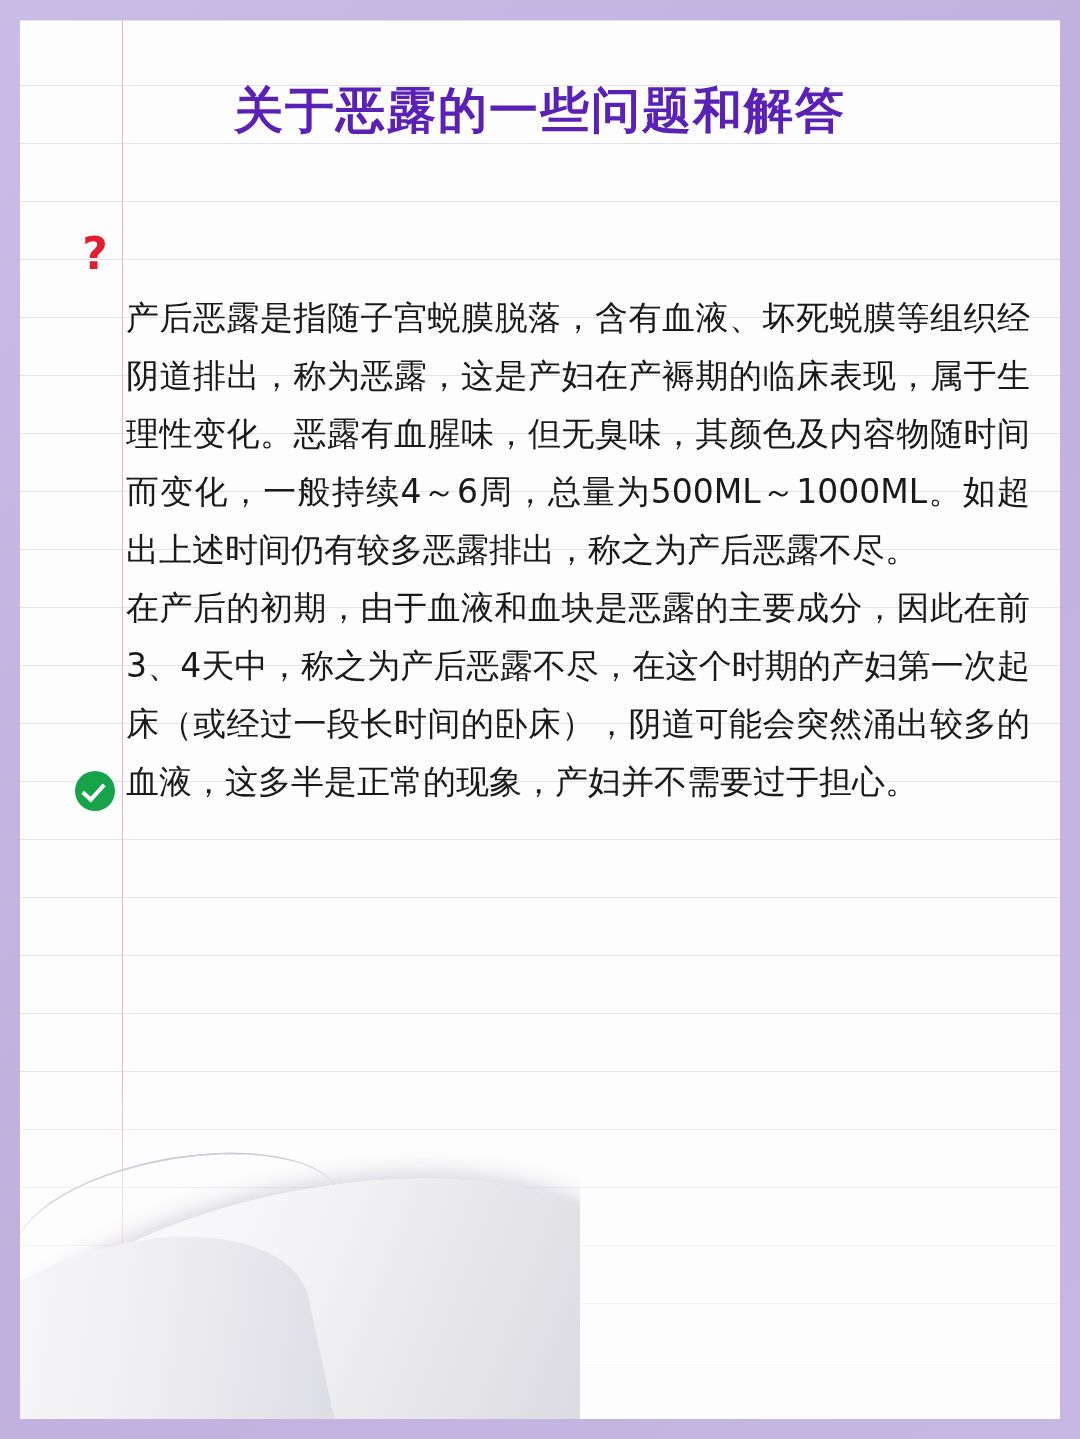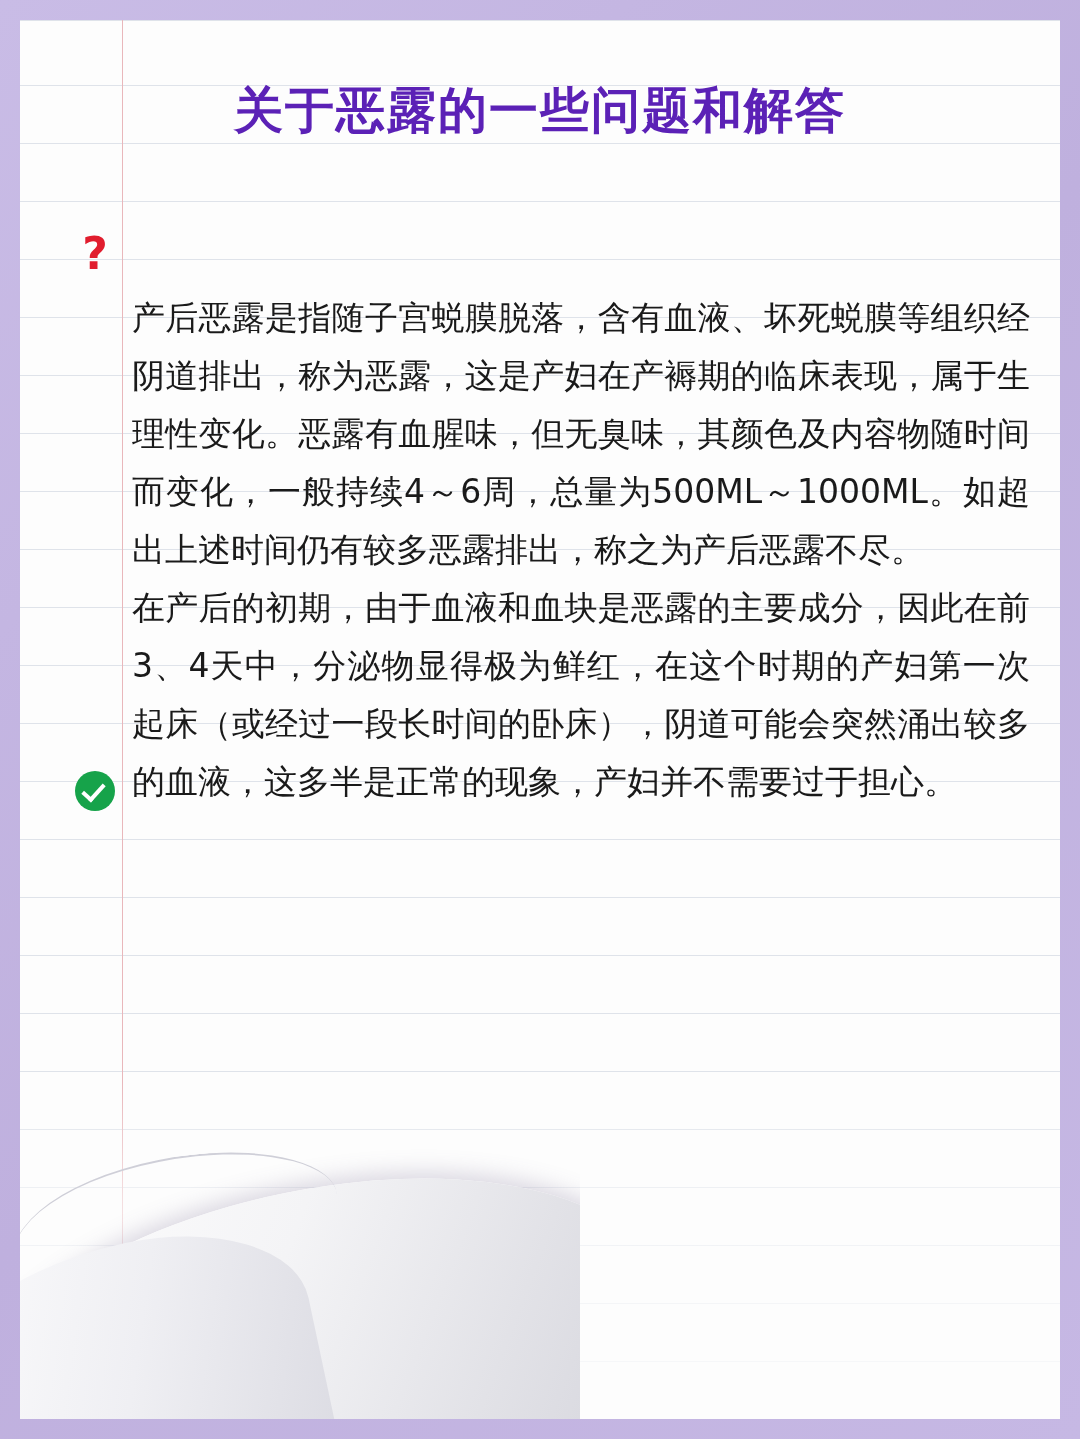--- a/index.html
+++ b/index.html
@@ -109,21 +109,20 @@
     font-size: 35px;
     font-weight: bold;
     color: #111;
     line-height: 58px;
     font-family: "DejaVu Sans", "Liberation Sans", sans-serif;
   }
 
   .a-row {
     display: flex;
     align-items: flex-end;
-    gap: 6px;
   }
 
   .a-mark {
     flex: 0 0 62px;
     width: 62px;
     margin-left: -66px;
     display: flex;
     align-items: flex-start;
     justify-content: center;
     padding-top: 14px;
@@ -232,21 +231,21 @@
         <div class="q-row">
           <div class="q-mark">?</div>
         </div>
 
         <div class="a-row">
           <div class="a-mark">
             <span class="check-badge"></span>
           </div>
           <div class="a-body">
             <p class="para">产后恶露是指随子宫蜕膜脱落，含有血液、坏死蜕膜等组织经阴道排出，称为恶露，这是产妇在产褥期的临床表现，属于生理性变化。恶露有血腥味，但无臭味，其颜色及内容物随时间而变化，一般持续4～6周，总量为500ML～1000ML。如超出上述时间仍有较多恶露排出，称之为产后恶露不尽。</p>
-            <p class="para">在产后的初期，由于血液和血块是恶露的主要成分，因此在前3、4天中，分泌物显得极为鲜红，在这个时期的产妇第一次起床（或经过一段长时间的卧床），阴道可能会突然涌出较多的血液，这多半是正常的现象，产妇并不需要过于担心。</p>
+            <p class="para">在产后的初期，由于血液和血块是恶露的主要成分，因此在前3、4天中，称之为产后恶露不尽，在这个时期的产妇第一次起床（或经过一段长时间的卧床），阴道可能会突然涌出较多的血液，这多半是正常的现象，产妇并不需要过于担心。</p>
           </div>
         </div>
 
       </div>
     </div>
 
     <div class="lower-fade"></div>
 
     <div class="curl">
       <div class="sheet"></div>

